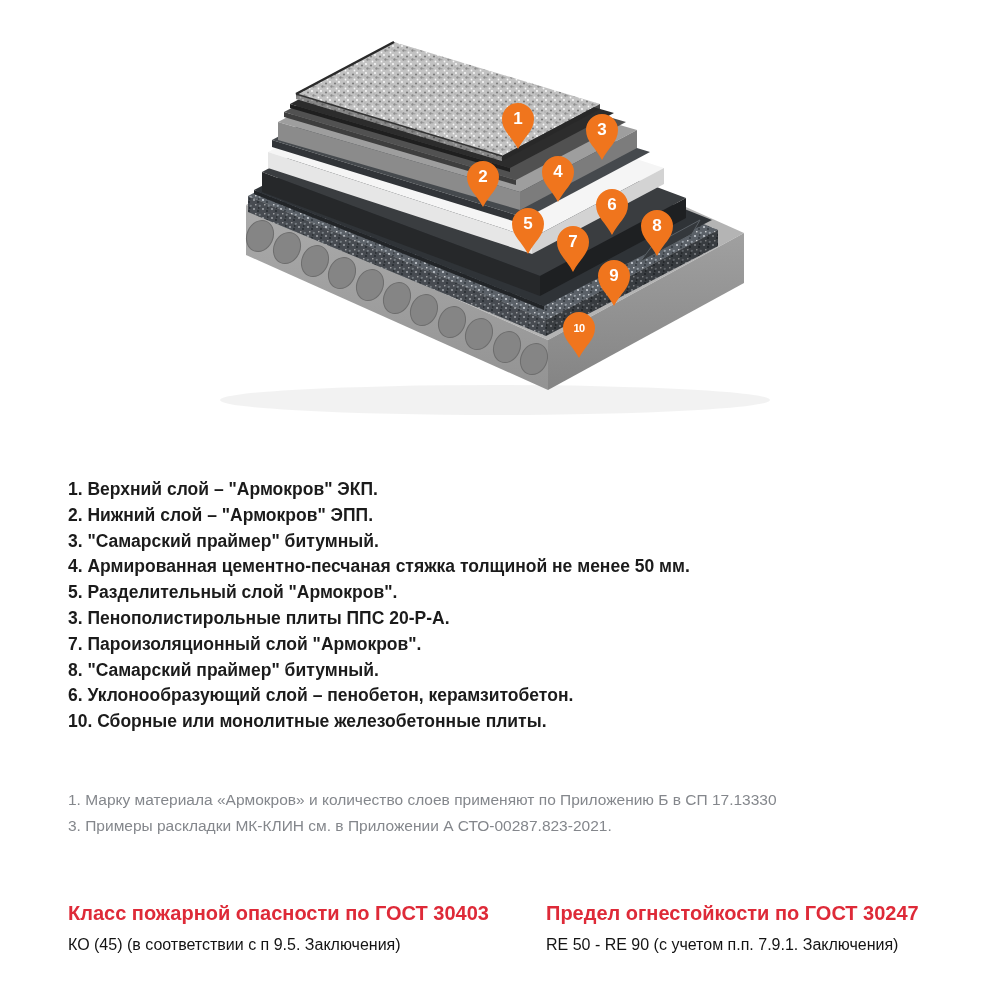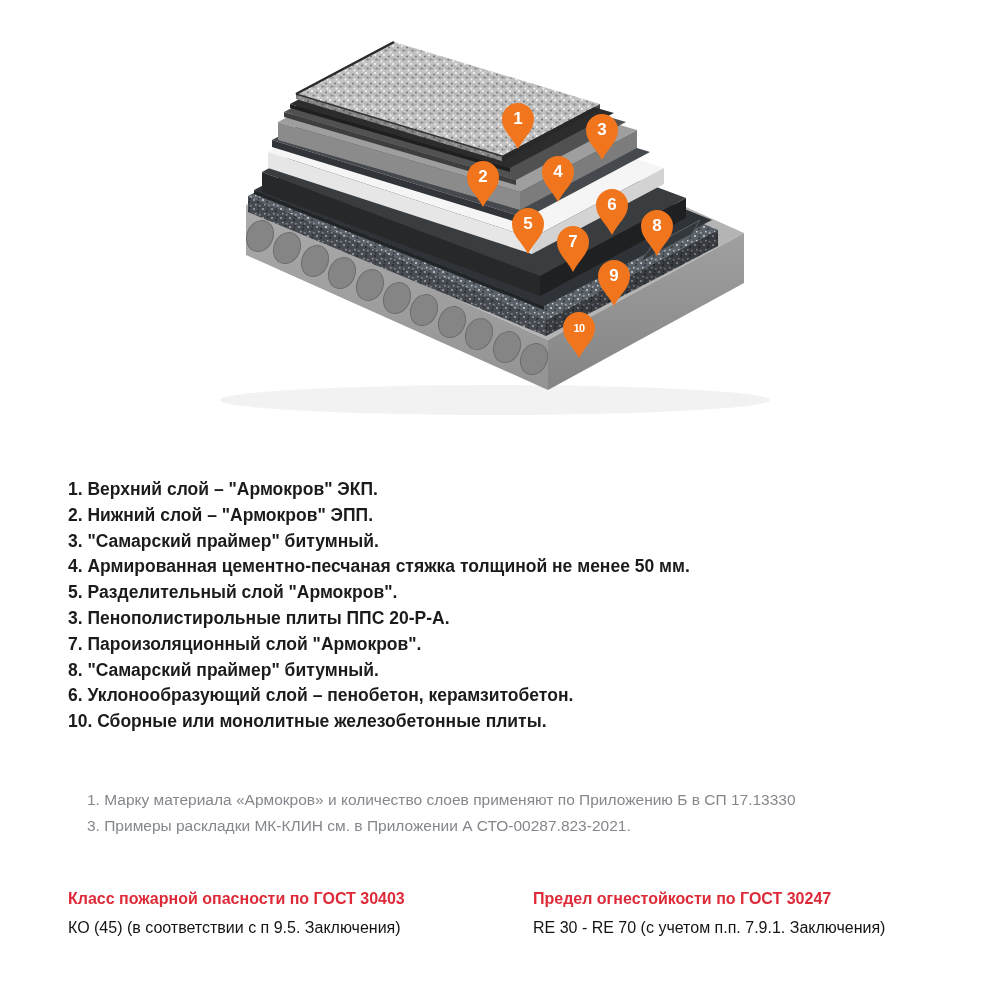--- a/index.html
+++ b/index.html
@@ -20,27 +20,27 @@
   .pin.pin-wide .pin-num{font-size:11px;letter-spacing:-0.5px;}
   
   .legend{position:absolute;left:68px;top:477px;width:880px;}
   .legend-row{
     font-size:17.5px;font-weight:bold;color:#1b1b1b;line-height:25.8px;
     white-space:nowrap;
   }
   
   .footnotes{position:absolute;left:68px;top:787px;width:900px;}
   .footnote-row{
-    font-size:15.5px;font-weight:400;color:#84878c;line-height:25.6px;white-space:nowrap;margin-left:19px;
+    font-size:15.5px;font-weight:400;color:#84878c;line-height:25.6px;white-space:nowrap;
   }
   
   .info-block{position:absolute;top:890px;width:440px;}
   .info-block.left{left:68px;}
-  .info-block.right{left:533px;}
-  .info-title{font-size:16px;font-weight:bold;margin-bottom:11px;white-space:nowrap;}
+  .info-block.right{left:546px;}
+  .info-title{font-size:20px;font-weight:bold;margin-bottom:11px;white-space:nowrap;margin-top:12px;}
   .info-value{font-size:16px;font-weight:400;color:#141414;white-space:nowrap;}
 </style>
 </head>
 <body>
 
 <div class="page">
 
   <div class="diagram">
     <svg class="stack-svg" width="1000" height="460" viewBox="0 0 1000 460">
       <defs>
@@ -228,16 +228,16 @@
     <div class="footnote-row">1. Марку материала «Армокров» и количество слоев применяют по Приложению Б в СП 17.13330</div>
     <div class="footnote-row">3. Примеры раскладки МК-КЛИН см. в Приложении А СТО-00287.823-2021.</div>
   </div>
 
   <div class="info-block left">
     <div class="info-title" style="color:#DE2A38;">Класс пожарной опасности по ГОСТ 30403</div>
     <div class="info-value">КО (45) (в соответствии с п 9.5. Заключения)</div>
   </div>
   <div class="info-block right">
     <div class="info-title" style="color:#DE2A38;">Предел огнестойкости по ГОСТ 30247</div>
-    <div class="info-value">RE 30 - RE 70 (с учетом п.п. 7.9.1. Заключения)</div>
+    <div class="info-value">RE 50 - RE 90 (с учетом п.п. 7.9.1. Заключения)</div>
   </div>
 
 </div>
 
 </body></html>

